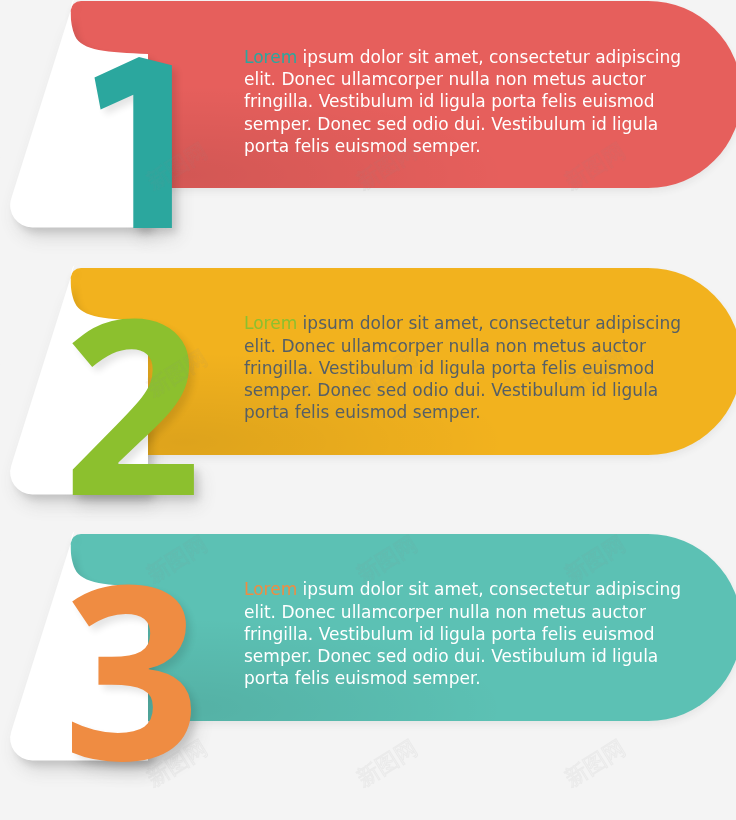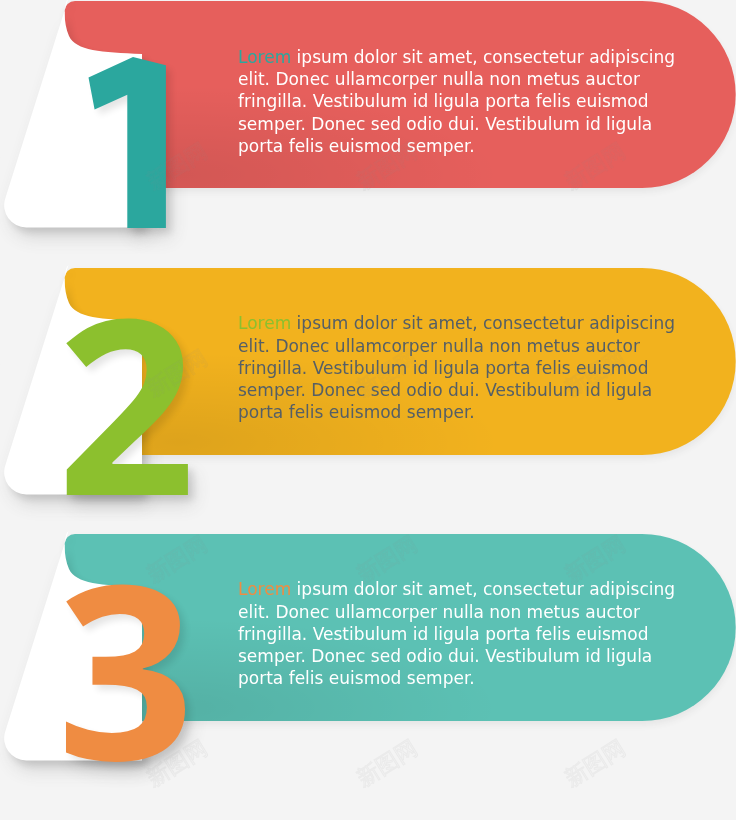--- a/index.html
+++ b/index.html
@@ -1,20 +1,20 @@
 <!DOCTYPE html>
 <html><head>
 <meta charset="utf-8">
 <title>Numbered Step Banners</title>
 <style>
   html,body{margin:0;padding:0;}
   body{width:736px;height:820px;background:#f4f4f4;
        font-family:"DejaVu Sans",sans-serif;overflow:hidden;}
   .stage{position:relative;width:736px;height:820px;background:#f4f4f4;overflow:hidden;}
-  .sec{position:absolute;left:1px;width:616px;height:250px;}
+  .sec{position:absolute;left:7px;width:616px;height:250px;}
   .sec > svg{position:absolute;left:0;top:0;display:block;overflow:visible;}
   .txt{position:absolute;left:237px;top:44.9px;width:442px;
        font-family:"DejaVu Sans",sans-serif;font-size:17px;line-height:22.2px;}
   .wmlayer{position:absolute;left:0;top:0;pointer-events:none;}
 </style>
 </head>
 <body>
 
 <svg width="0" height="0" style="position:absolute" aria-hidden="true">
   <defs>

